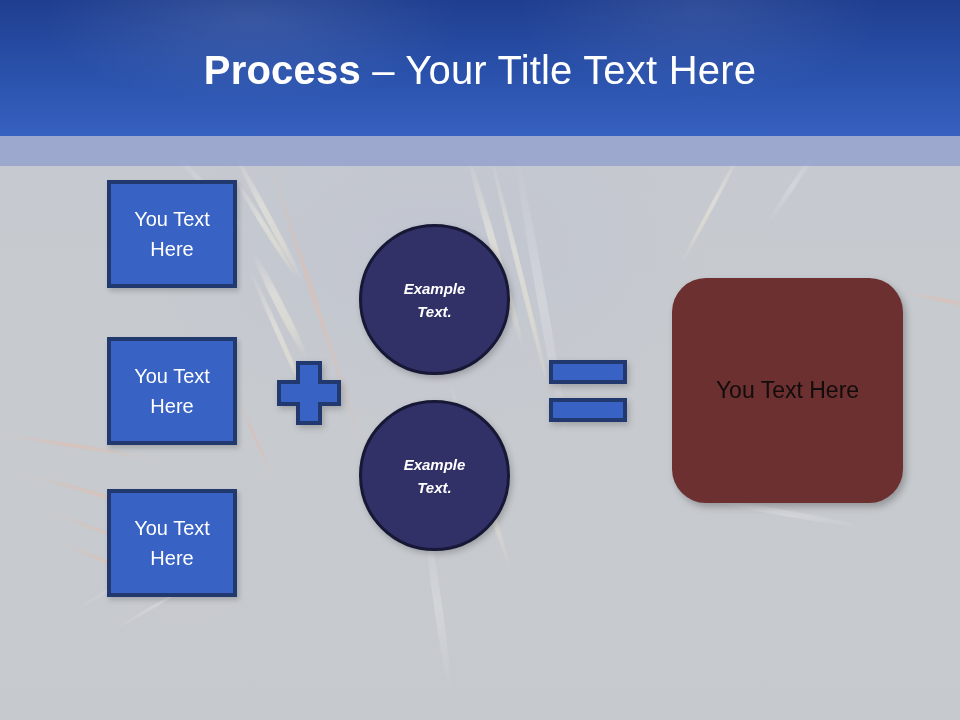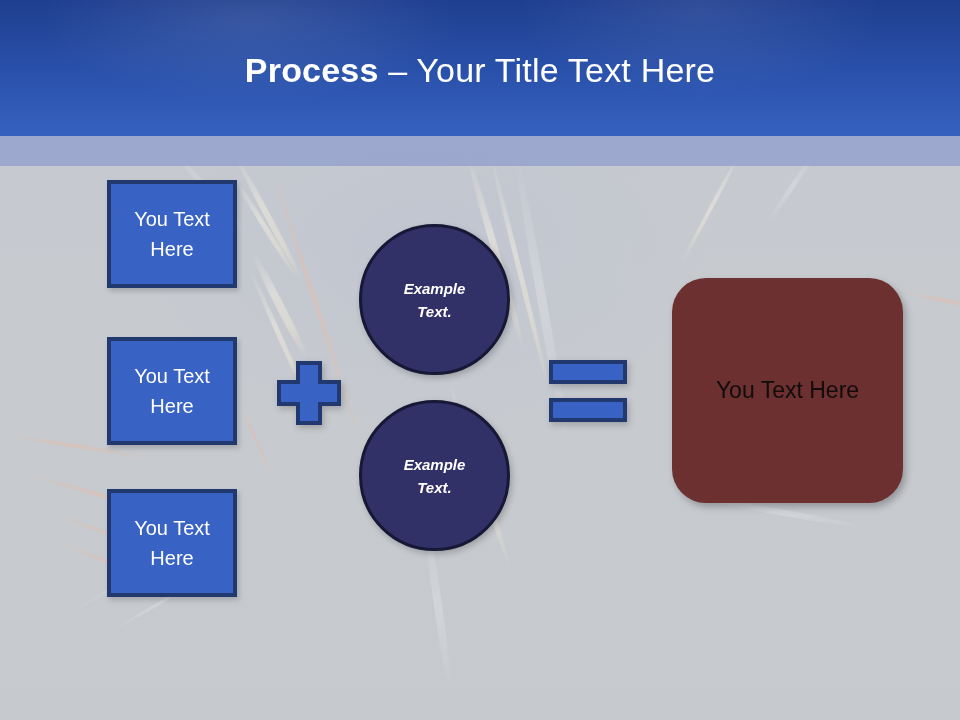--- a/index.html
+++ b/index.html
@@ -68,21 +68,21 @@
       radial-gradient(ellipse 260px 130px at 700px 10px, rgba(255,255,255,0.08), rgba(255,255,255,0) 70%);
     pointer-events: none;
   }
   .title {
     position: absolute;
     left: 0;
     top: 50px;
     width: 960px;
     text-align: center;
     color: #ffffff;
-    font-size: 34px;
+    font-size: 40px;
     line-height: 40px;
     letter-spacing: 0.2px;
     white-space: nowrap;
   }
   .title-bold { font-weight: bold; }
   .title-rest { font-weight: normal; }
 
   .subband {
     position: absolute;
     left: 0; top: 136px;

